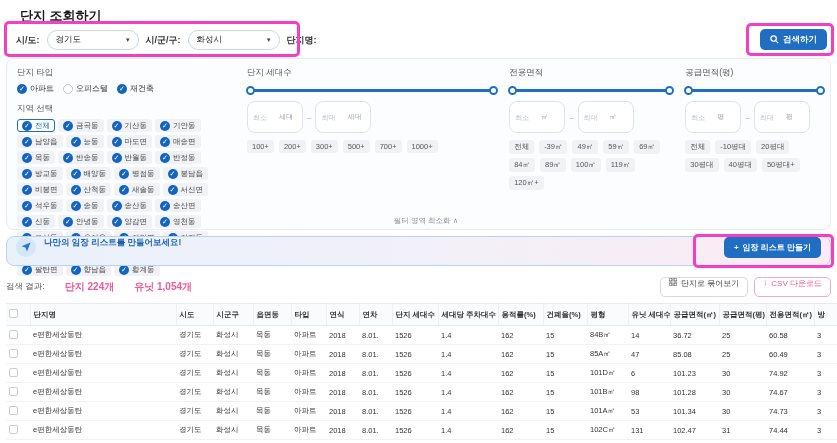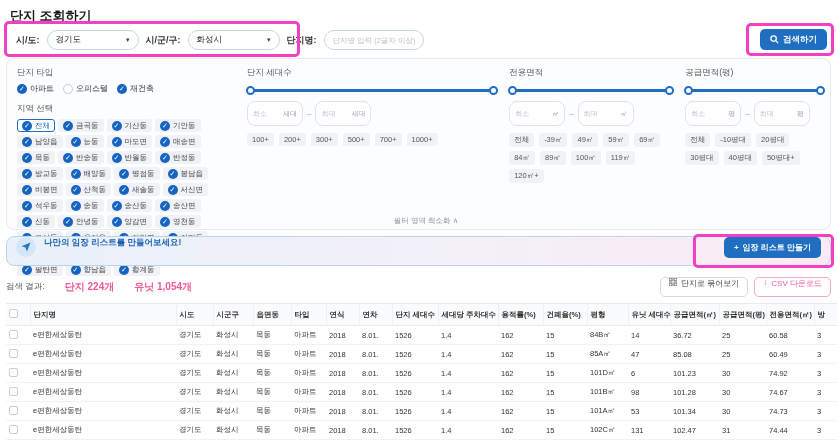--- a/index.html
+++ b/index.html
@@ -1,20 +1,20 @@
 <!DOCTYPE html>
 <html><head>
 <meta charset="utf-8">
 <style>
   * { margin:0; padding:0; box-sizing:border-box; }
   html,body { background:#fff; }
   body { font-family:"Liberation Sans","DejaVu Sans",sans-serif; }
   .page { position:relative; width:837px; height:443px; background:#fff; overflow:hidden; }
 
-  .page-title { position:absolute; left:10px; top:7px; font-size:13px; font-weight:bold; color:#1b1b1b; }
+  .page-title { position:absolute; left:20px; top:7px; font-size:13px; font-weight:bold; color:#1b1b1b; }
 
   
   .filterbar { position:absolute; left:16px; top:30px; display:flex; align-items:center; gap:7px; }
   .fb-label { font-size:9px; color:#333; font-weight:bold; }
   .fb-select { display:flex; align-items:center; justify-content:space-between; width:92px; height:20px;
     border:1px solid #c7d6e8; border-radius:11px; background:#fff; padding:0 8px; font-size:8.5px; color:#222; cursor:pointer; }
   .fb-caret { font-size:7px; color:#444; }
   .fb-input { width:100px; height:20px; border:1px solid #c7d6e8; border-radius:11px; padding:0 8px; font-size:7.5px; color:#222; outline:none; }
   .fb-input::placeholder { color:#b9c2cc; }
 
@@ -42,21 +42,21 @@
     border-radius:3px; padding:1px 4px; font-size:7.5px; color:#444; cursor:pointer; height:13px; }
   .chip.highlight { background:#fff; border-color:#1f6ec2; color:#1f6ec2; }
 
   .sliders { position:absolute; left:240px; top:8px; right:6px; display:flex; gap:12px; }
   .sl-sec1 { width:256px; } .sl-sec2 { width:168px; } .sl-sec3 { width:142px; }
   .slider { position:relative; height:9px; margin:7px 0 6px; }
   .track { position:absolute; left:2px; right:2px; top:3px; height:3px; background:#1f6ec2; border-radius:2px; cursor:pointer; }
   .handle { position:absolute; top:0; width:9px; height:9px; background:#fff; border:2px solid #1f6ec2; border-radius:50%; cursor:grab; }
   .handle.l { left:-1px; } .handle.r { right:-1px; }
   .range-inputs { display:flex; align-items:center; gap:4px; margin-bottom:7px; }
-  .rbox { display:flex; align-items:center; justify-content:space-between; width:56px; height:25px;
+  .rbox { display:flex; align-items:center; justify-content:flex-start; width:56px; height:32px;
     border:1px solid #dfe3e9; border-radius:8px; background:#fff; padding:0 5px; }
   .rbox input { width:26px; border:none; outline:none; font-size:7px; color:#333; background:transparent; }
   .rbox input::placeholder { color:#b9c2cc; }
   .runit { font-size:7px; color:#9aa3ad; }
   .rdash { font-size:8px; color:#99a; }
   .qchips { display:flex; flex-wrap:wrap; gap:4px 5px; }
   .qchip { background:#f0f2f5; border-radius:3px; padding:2px 5px; font-size:7.5px; color:#555; cursor:pointer; }
 
   .collapse { position:absolute; left:15px; right:0; bottom:3px; text-align:center; font-size:7.5px; color:#8a919a; cursor:pointer; }
 
@@ -102,21 +102,20 @@
     <div class="fb-select">
       <span>경기도</span>
       <span class="fb-caret">▾</span>
     </div>
     <span class="fb-label">시/군/구:</span>
     <div class="fb-select">
       <span>화성시</span>
       <span class="fb-caret">▾</span>
     </div>
     <span class="fb-label">단지명:</span>
-    <input class="fb-input" placeholder="단지명 입력 (2글자 이상)" style="">
   </div>
 
   <button class="search-btn">
     <span class="ico-svg">
       <svg width="9" height="9" viewBox="0 0 10 10">
           <circle cx="4" cy="4" r="3" fill="none" stroke="#fff" stroke-width="1.4"></circle>
           <line x1="6.3" y1="6.3" x2="9" y2="9" stroke="#fff" stroke-width="1.4"></line>
         </svg>
     </span>
     <span>검색하기</span>

